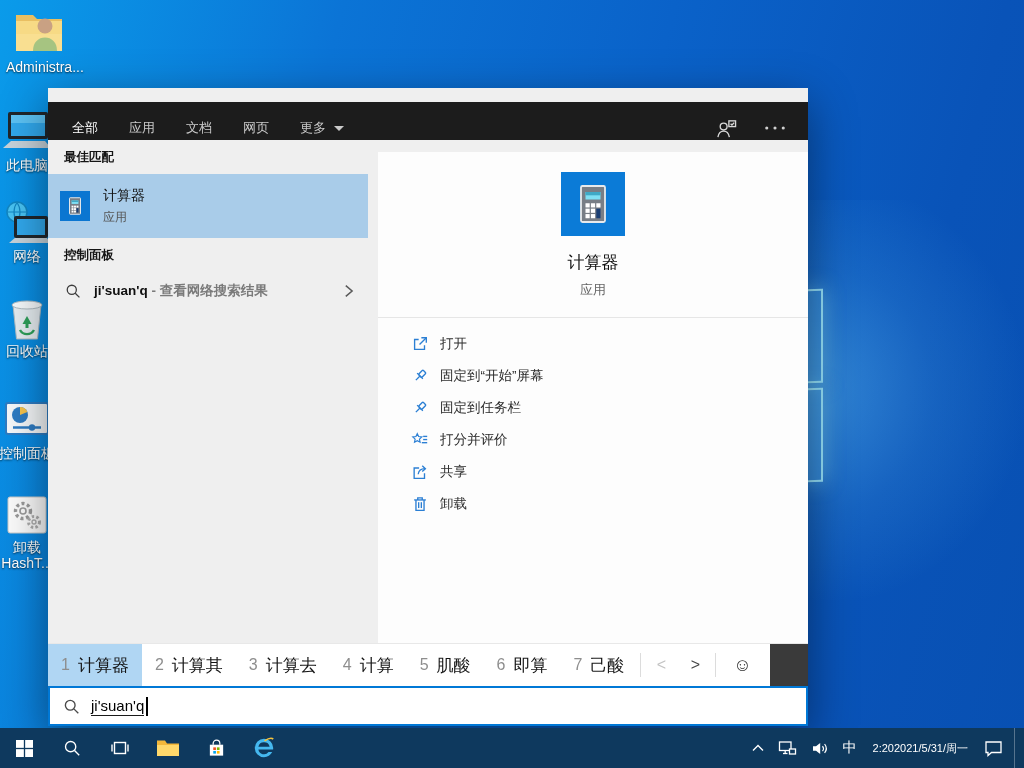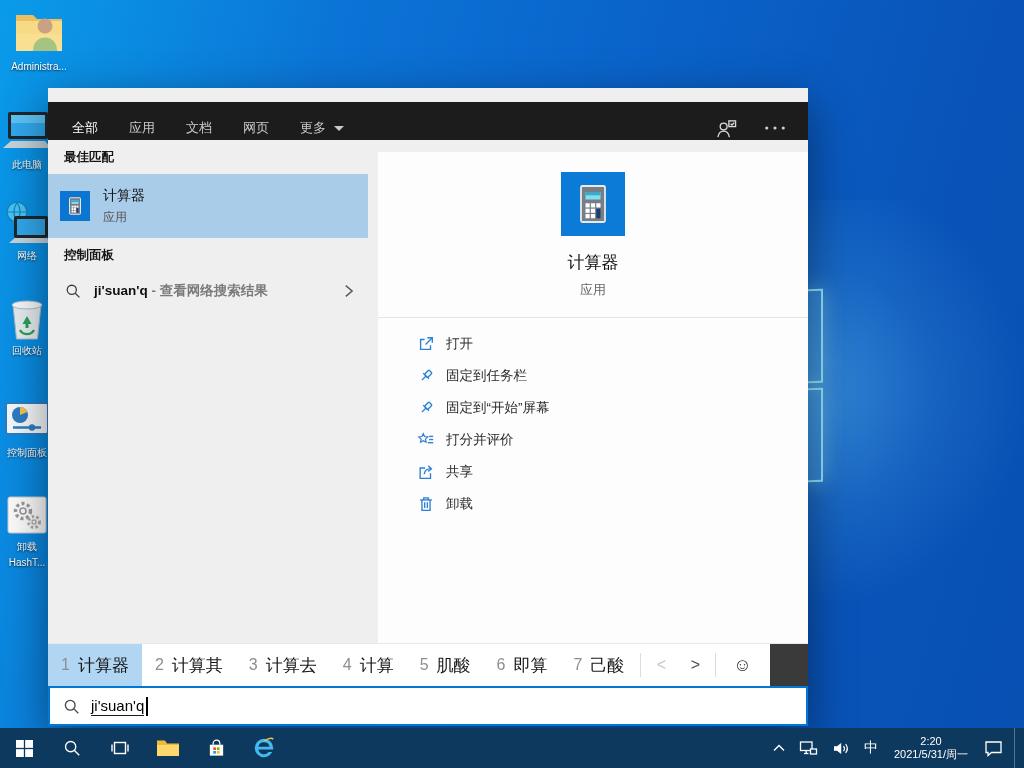--- a/index.html
+++ b/index.html
@@ -11,21 +11,21 @@
   }
   
   .wp-glow { position:absolute; left:640px; top:200px; width:400px; height:400px;
     background:radial-gradient(circle at 170px 190px, rgba(120,215,255,.38) 0%, rgba(120,215,255,.12) 40%, transparent 70%); }
   .wp-pane { position:absolute; width:17px; border:2px solid rgba(160,235,255,.9);
     background:rgba(90,180,240,.35); box-shadow:0 0 20px rgba(140,225,255,.55); transform:skewY(-2deg); }
   #pane1 { left:806px; top:289px; height:94px; }
   #pane2 { left:806px; top:388px; height:94px; }
 
   
-  .dicon { position:absolute; width:66px; text-align:center; color:#fff; font-size:10px; z-index:1; cursor:default; }
+  .dicon { position:absolute; width:66px; text-align:center; color:#fff; font-size:14px; z-index:1; cursor:default; }
   .dicon .dlabel { margin-top:2px; line-height:14px; text-shadow:0 1px 2px rgba(0,0,0,.75); }
   .dicon svg { display:block; margin:0 auto; }
   #ic-admin { left:6px; top:6px; }
   #ic-pc { left:-6px; top:108px; }
   #ic-net { left:-6px; top:199px; }
   #ic-bin { left:-6px; top:292px; }
   #ic-cpl { left:-6px; top:398px; }
   #ic-hash { left:-6px; top:494px; }
 
   
@@ -57,21 +57,21 @@
   .wr-suffix { color:#7a7a7a; }
   #web-row .chev { margin-left:auto; }
 
   #right-panel { flex:1; position:relative; }
   #app-card { position:absolute; left:10px; top:12px; right:0; bottom:0; background:#fdfdfd; }
   #hero { text-align:center; padding-top:20px; }
   .hero-tile { width:64px; height:64px; background:#0b7bd7; margin:0 auto; display:flex; align-items:center; justify-content:center; }
   .hero-title { margin-top:15px; font-size:17px; color:#111; }
   .hero-sub { margin-top:7px; font-size:13px; color:#666; }
   .hero-divider { margin-top:18px; border-top:1px solid #e6e6e6; }
-  #actions { list-style:none; padding:10px 0 0 39px; }
+  #actions { list-style:none; padding:10px 0 0 27px;margin-left:6px; }
   #actions li { height:32px; display:flex; align-items:center; cursor:default; }
   #actions li .lbl { margin-left:11px; font-size:13.5px; color:#2b2b2b; }
   .aicon { width:18px; height:18px; stroke:#2b7fd4; fill:none; stroke-width:1.5; }
 
   
   #ime-bar { position:absolute; top:555px; left:0; right:0; height:43px; background:#fff;
     border-top:1px solid #e8e8e8; display:flex; align-items:stretch; }
   .cand { display:flex; align-items:center; padding:0 13px; font-size:17px; cursor:default; }
   .cand .n { color:#8e8e8e; margin-right:8px; font-size:16px; }
   .cand .w { color:#141414; }
@@ -88,21 +88,21 @@
     border:2px solid #0078d6; display:flex; align-items:center; padding-left:13px; }
   #search-box .query { margin-left:11px; font-size:15px; color:#000; line-height:19px; border-bottom:1px solid #1a1a1a; }
   .caret-bar { width:1.5px; height:19px; background:#000; margin-left:2px; }
 
   
   #taskbar { position:absolute; left:0; bottom:0; width:1024px; height:40px; background:#0e395e;
     display:flex; align-items:center; z-index:10; }
   .tb-btn { width:48px; height:40px; display:flex; align-items:center; justify-content:center; cursor:default; }
   #tray { margin-left:auto; display:flex; align-items:center; height:40px; }
   .tray-item { padding:0 7px; height:40px; display:flex; align-items:center; justify-content:center; cursor:default; }
-  #tray-clock { flex-direction:column; font-size:11px; line-height:13px; color:#fff; padding:16px 9px; text-align:center; }
+  #tray-clock { flex-direction:row; font-size:11px; line-height:13px; color:#fff; padding:16px 9px; text-align:center; }
   #tray-ime { font-size:14px; color:#fff; }
   #show-desktop { width:10px; height:40px; border-left:1px solid rgba(255,255,255,.3); margin-left:4px; }
 </style>
 </head>
 <body>
 
 <div class="wp-glow"></div>
 <div class="wp-pane" id="pane1"></div>
 <div class="wp-pane" id="pane2"></div>
 
@@ -281,31 +281,31 @@
             <span class="lbl">打开</span>
           </li>
           <li>
             <svg class="aicon" viewBox="0 0 20 20">
               <g transform="rotate(45 10 10)">
                   <rect x="7.5" y="3" width="5" height="7" rx="1"></rect>
                   <line x1="5.5" y1="10" x2="14.5" y2="10"></line>
                   <line x1="10" y1="10" x2="10" y2="16.5"></line>
                 </g>
             </svg>
-            <span class="lbl">固定到任务栏</span>
+            <span class="lbl">固定到“开始”屏幕</span>
           </li>
           <li>
             <svg class="aicon" viewBox="0 0 20 20">
               <g transform="rotate(45 10 10)">
                   <rect x="7.5" y="3" width="5" height="7" rx="1"></rect>
                   <line x1="5.5" y1="10" x2="14.5" y2="10"></line>
                   <line x1="10" y1="10" x2="10" y2="16.5"></line>
                 </g>
             </svg>
-            <span class="lbl">固定到“开始”屏幕</span>
+            <span class="lbl">固定到任务栏</span>
           </li>
           <li>
             <svg class="aicon" viewBox="0 0 20 20">
               <path d="M7 3l1.5 3.2 3.5.4-2.6 2.4.7 3.5L7 10.8l-3.1 1.7.7-3.5L2 6.6l3.5-.4z" stroke-width="1.3"></path>
               <line x1="13.5" y1="6" x2="18" y2="6"></line>
                 <line x1="13.5" y1="9.5" x2="18" y2="9.5"></line>
                 <line x1="12" y1="13" x2="18" y2="13"></line>
             </svg>
             <span class="lbl">打分并评价</span>
           </li>

